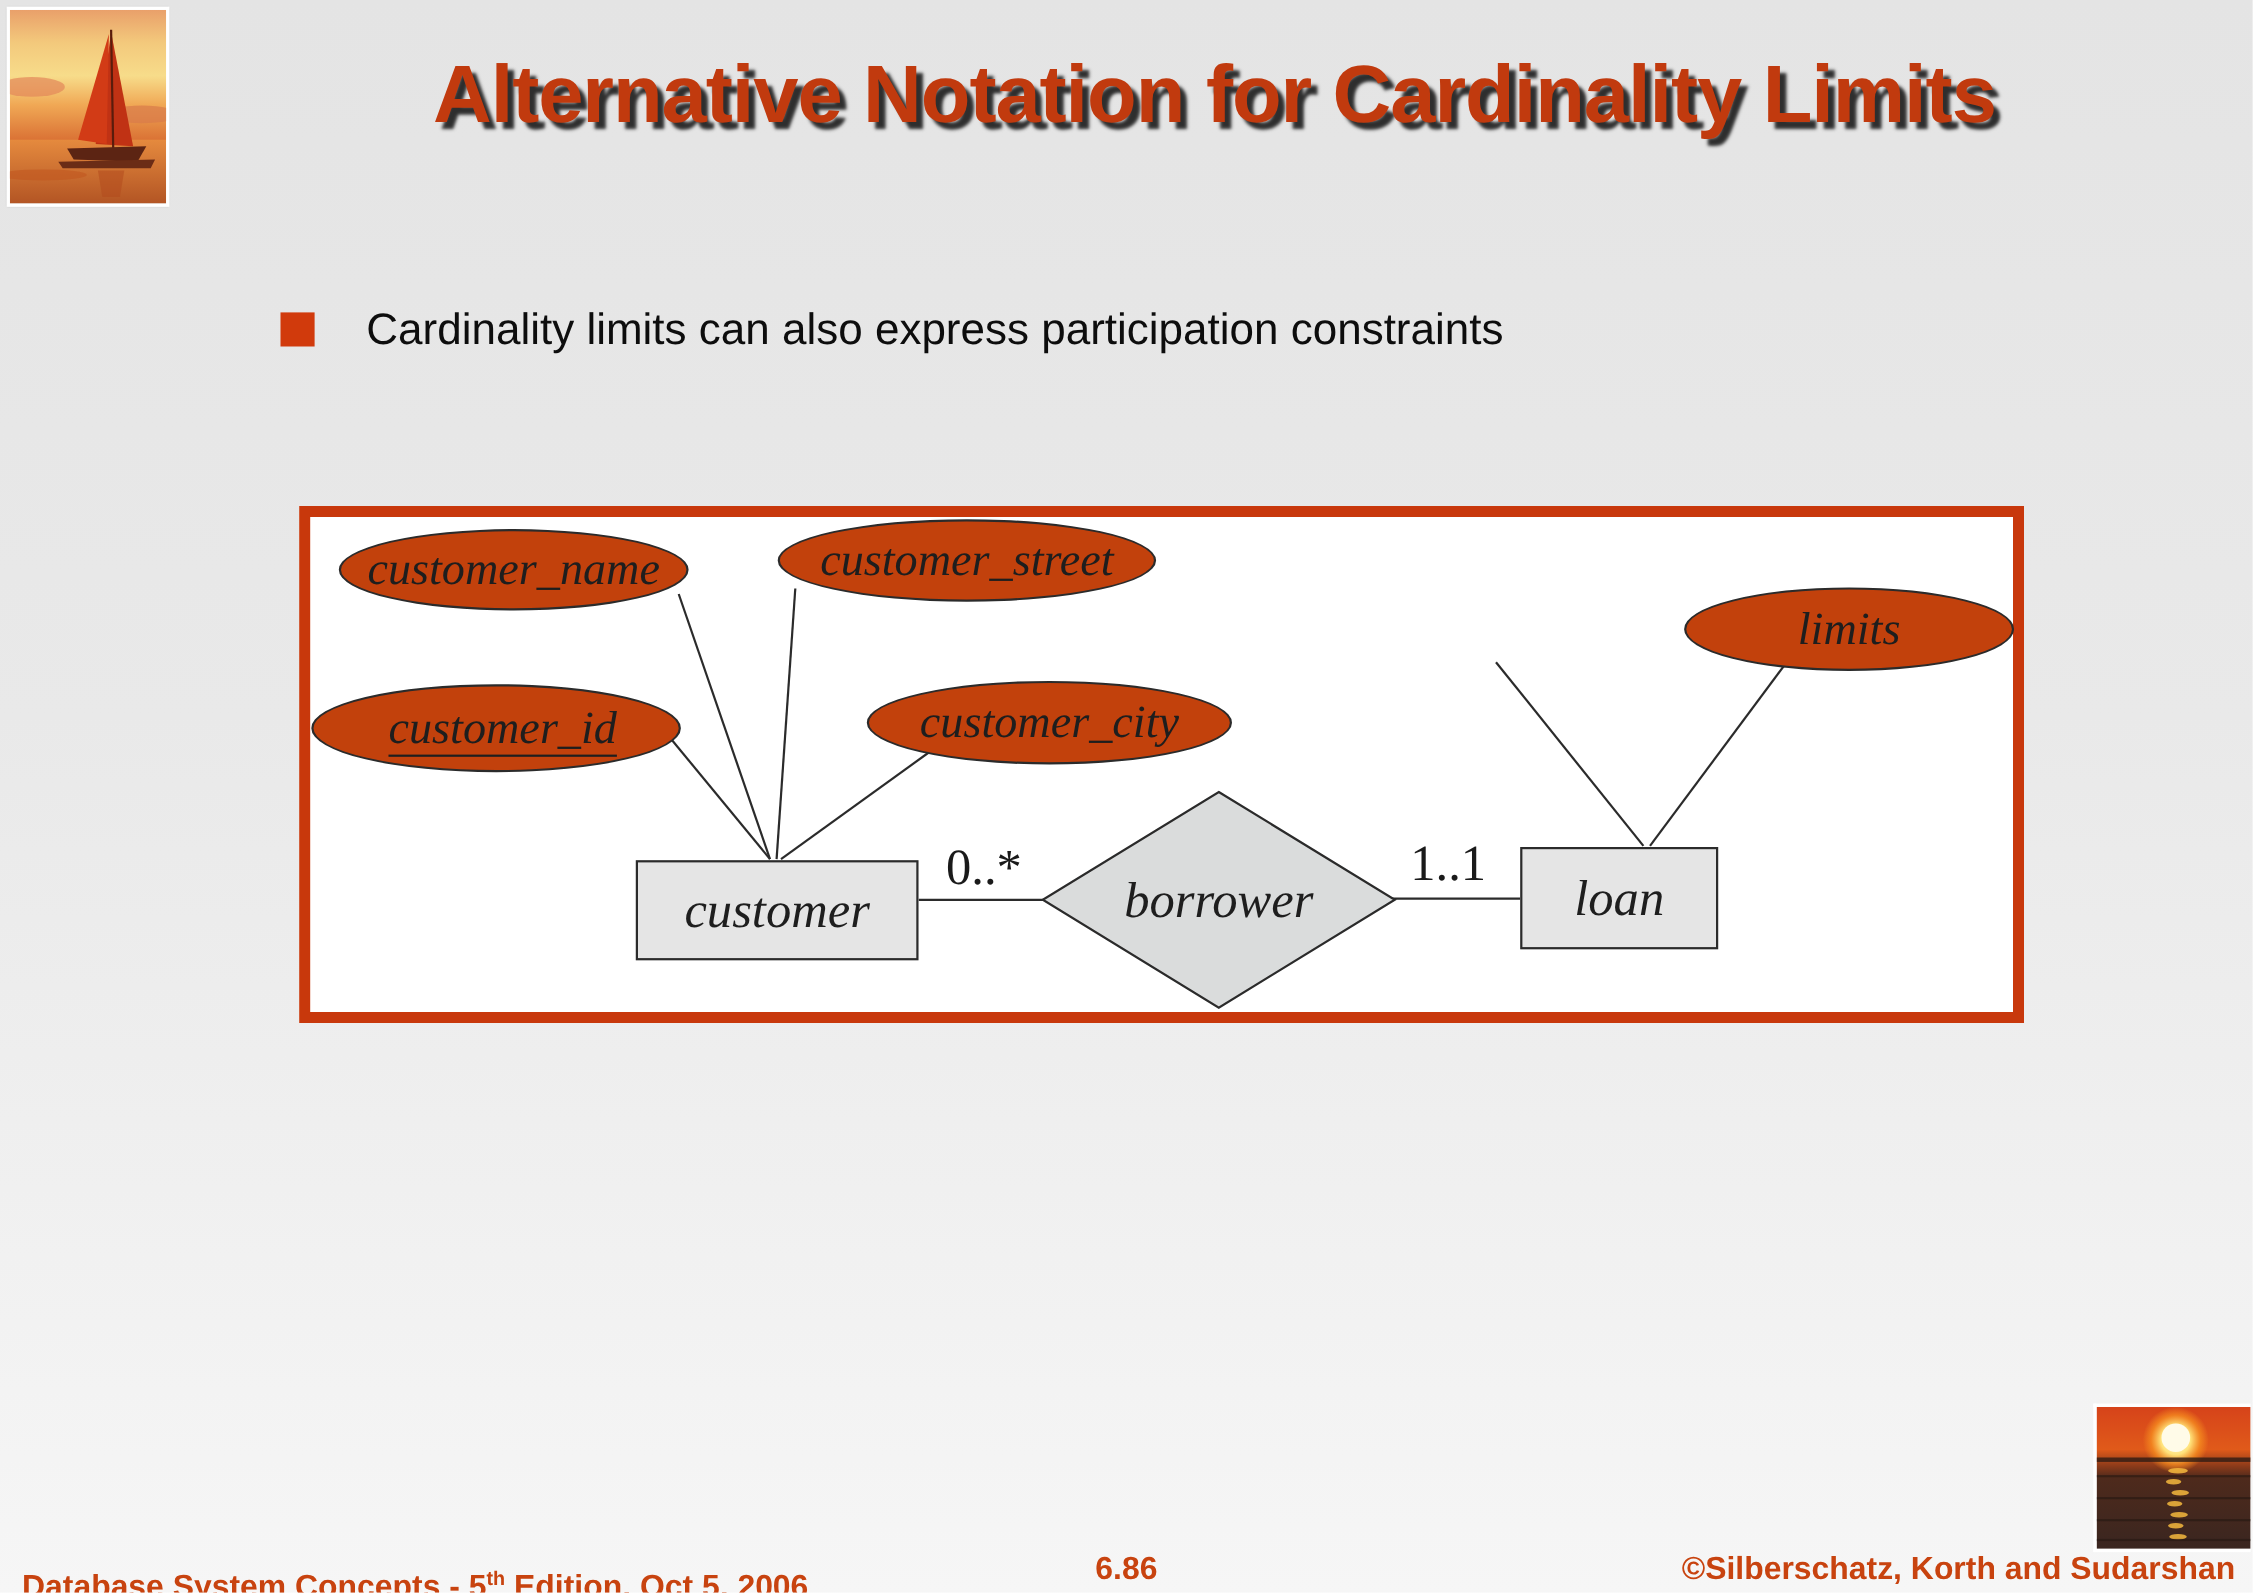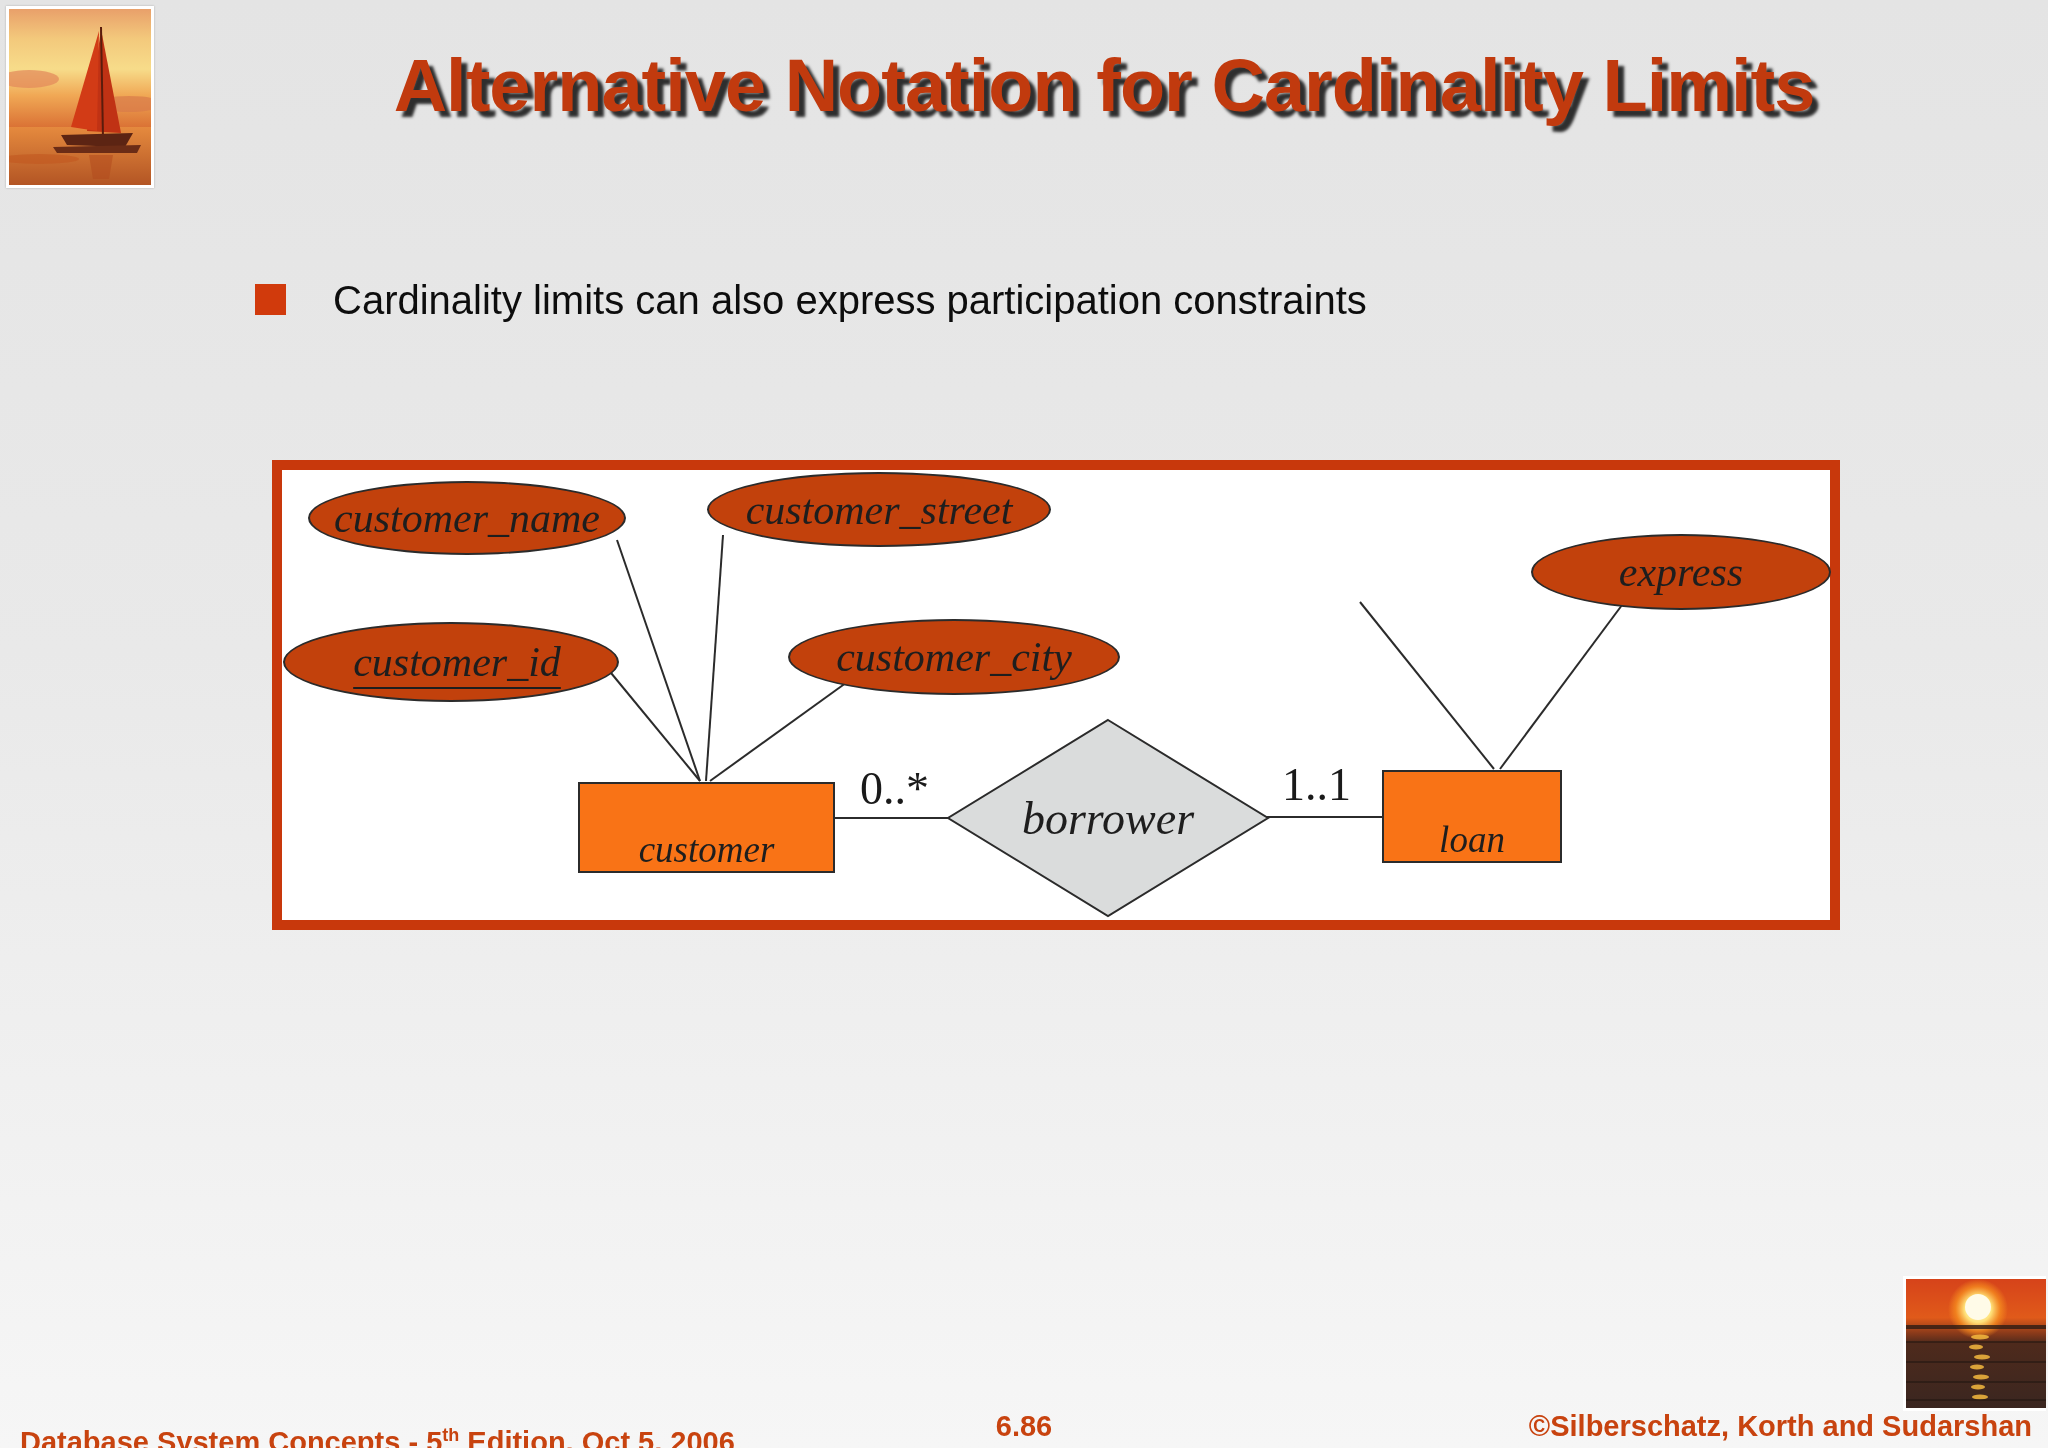--- a/index.html
+++ b/index.html
@@ -31,21 +31,21 @@
   
   .er-panel{
     position:absolute;left:272px;top:460px;width:1568px;height:470px;
     background:#ffffff;border:10px solid #c8380c;box-sizing:border-box;
   }
   .er-inner{position:absolute;left:0;top:0;width:1548px;height:450px;}
   .lines-svg{position:absolute;left:0;top:0;width:1548px;height:450px;}
   .shape{position:absolute;display:flex;align-items:center;justify-content:center;
     font-family:"Liberation Serif",serif;font-style:italic;color:#1e1e1e;}
   .ellipse{border:2px solid #2b2b2b;border-radius:50%;background:#c2410c;font-size:42px;}
-  .entity{border:2px solid #2b2b2b;background:#f97316;font-size:37px;align-items:flex-end;}
+  .entity{border:2px solid #2b2b2b;background:#e5e5e5;font-size:46px;}
   .pk{text-decoration:underline;text-decoration-thickness:2px;text-underline-offset:11px;}
   .diamond-wrap{position:absolute;left:664px;top:248px;width:324px;height:200px;}
   .diamond-label{position:absolute;left:0;top:0;width:324px;height:200px;
     display:flex;align-items:center;justify-content:center;
     font-family:"Liberation Serif",serif;font-style:italic;font-size:46px;color:#1e1e1e;}
   .card-label{position:absolute;font-family:"Liberation Serif",serif;font-size:46px;color:#1a1a1a;}
   .card-left{left:578px;top:292px;}
   .card-right{left:1000px;top:288px;}
   
   .e-customer-name{left:26px;top:11px;width:314px;height:70px;}
@@ -130,21 +130,21 @@
       <div class="shape ellipse e-customer-street">
         <span>customer_street</span>
       </div>
       <div class="shape ellipse e-customer-id">
         <span class="pk">customer_id</span>
       </div>
       <div class="shape ellipse e-customer-city">
         <span>customer_city</span>
       </div>
       <div class="shape ellipse e-amount">
-        <span>express</span>
+        <span>limits</span>
       </div>
 
       <div class="shape entity r-customer">
         <span>customer</span>
       </div>
       <div class="shape entity r-loan">
         <span>loan</span>
       </div>
 
       <div class="diamond-wrap">

